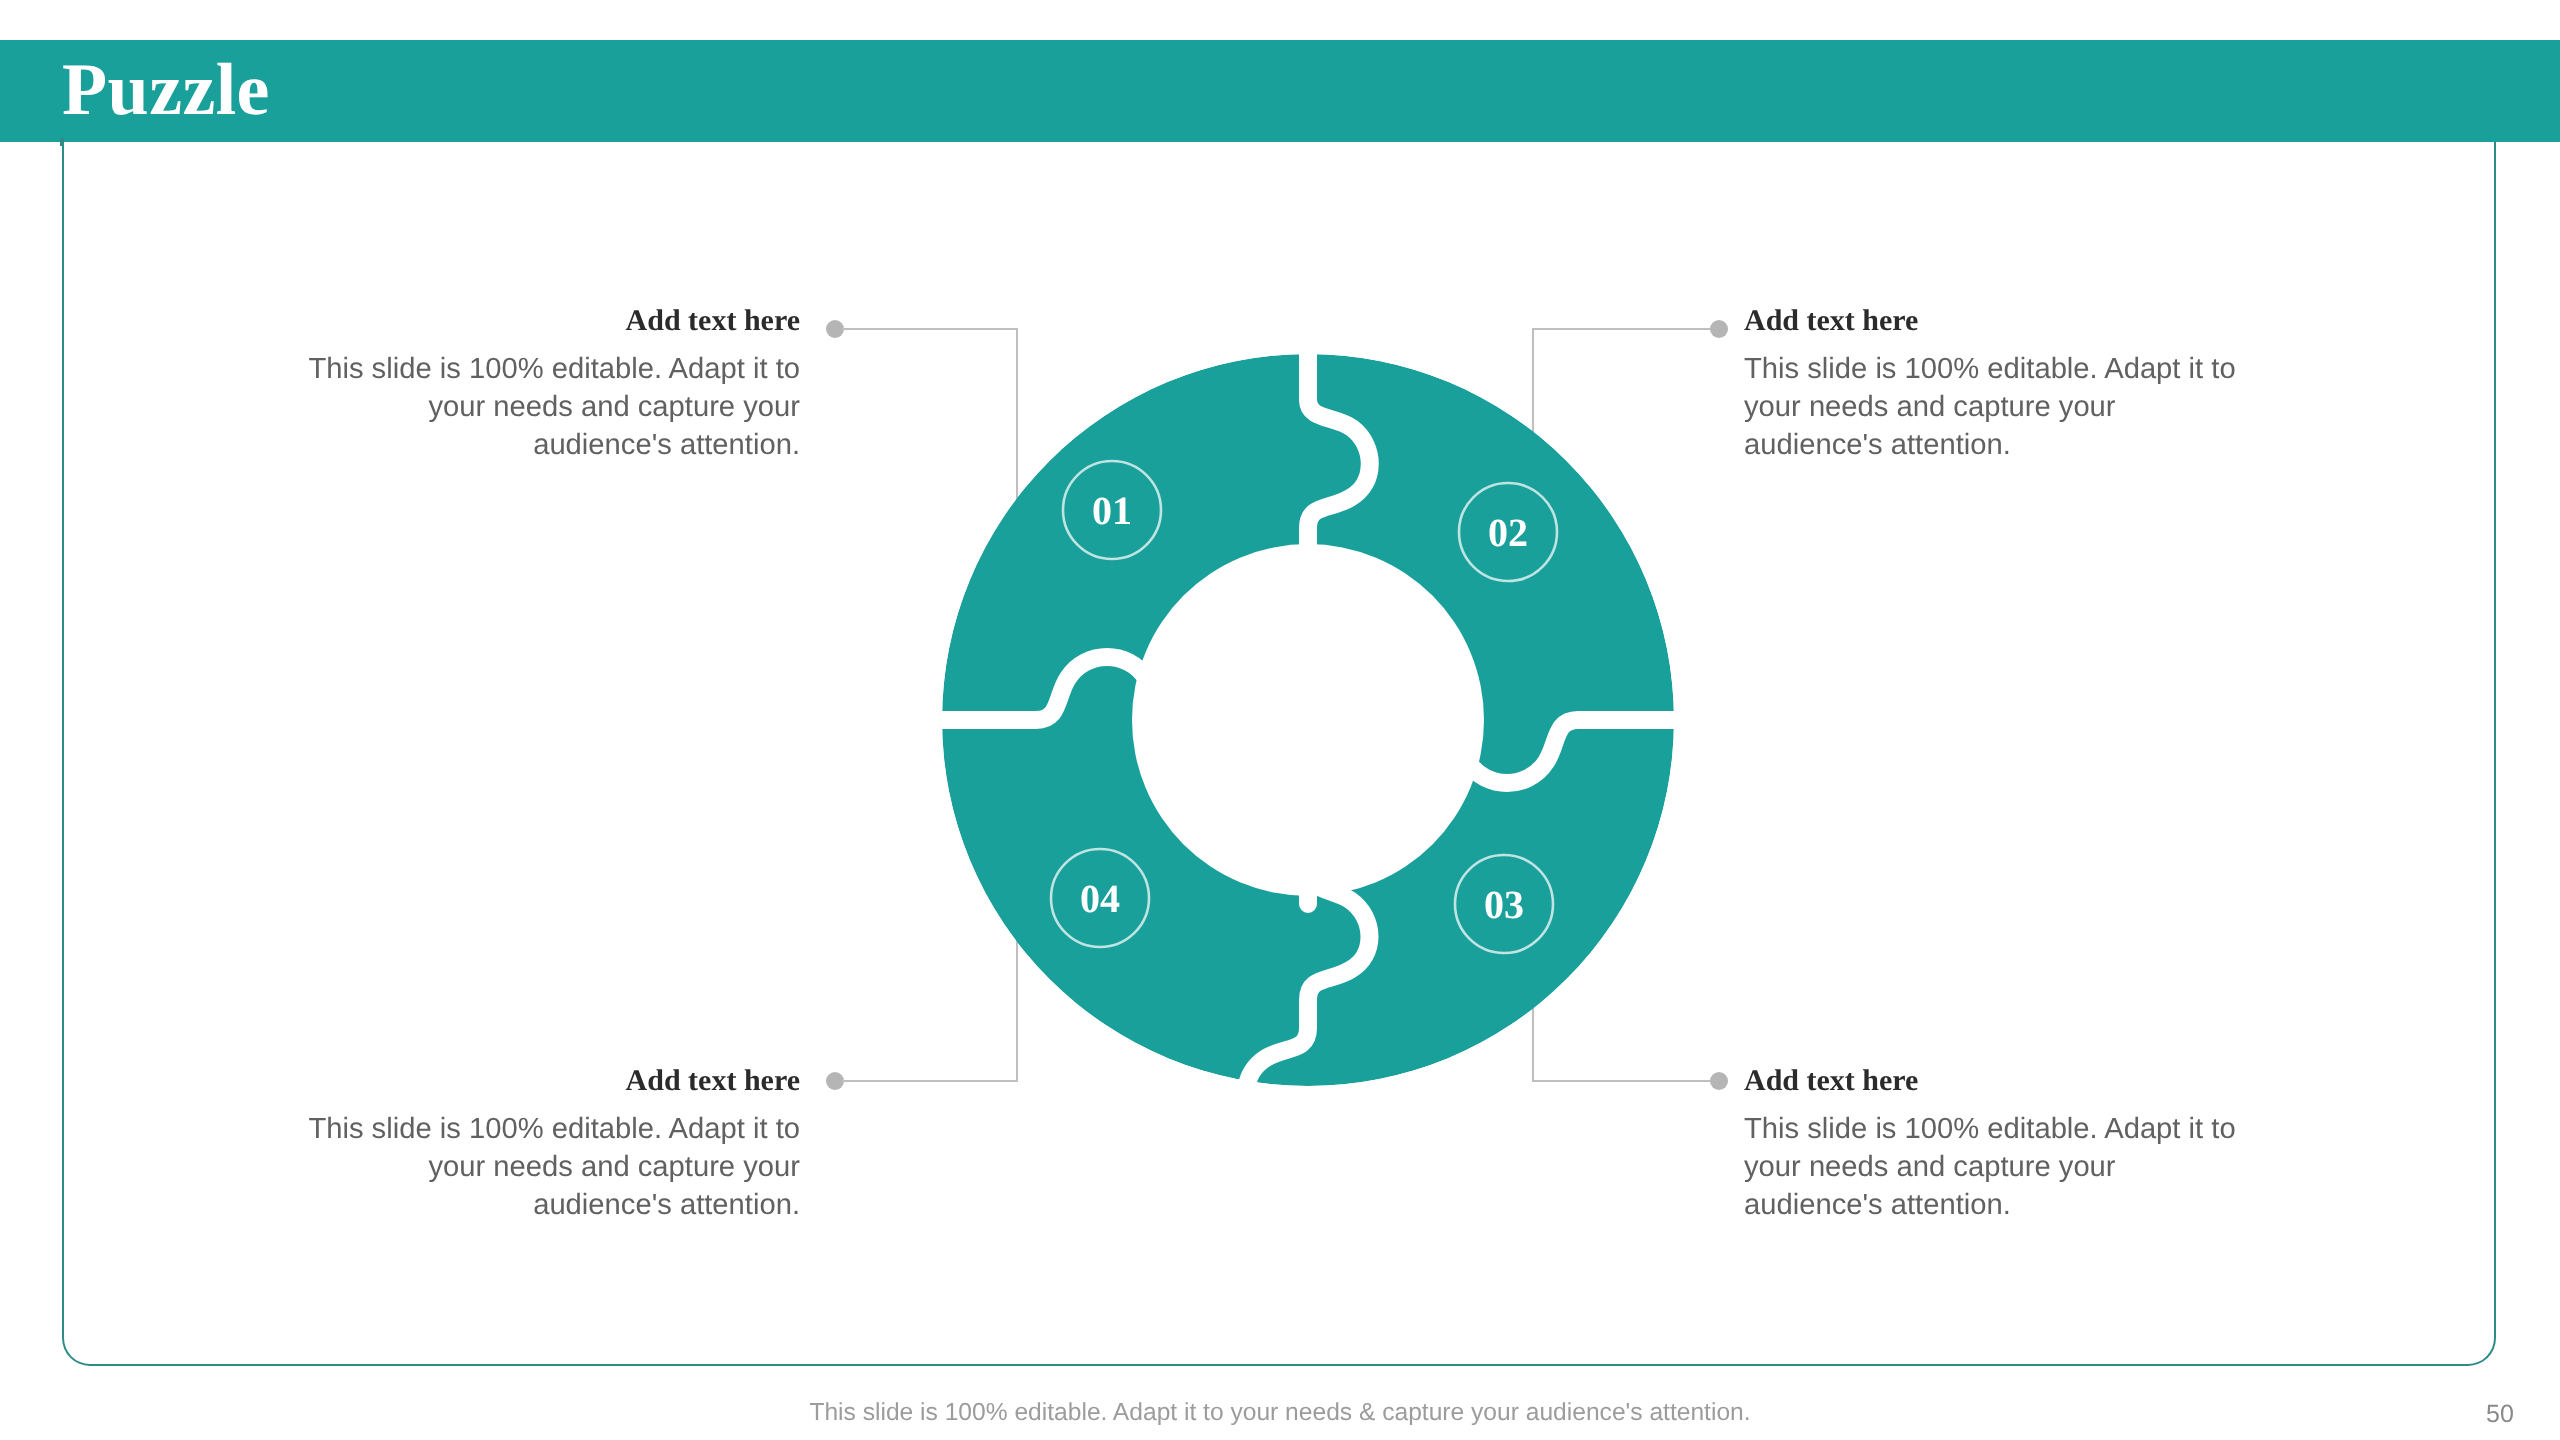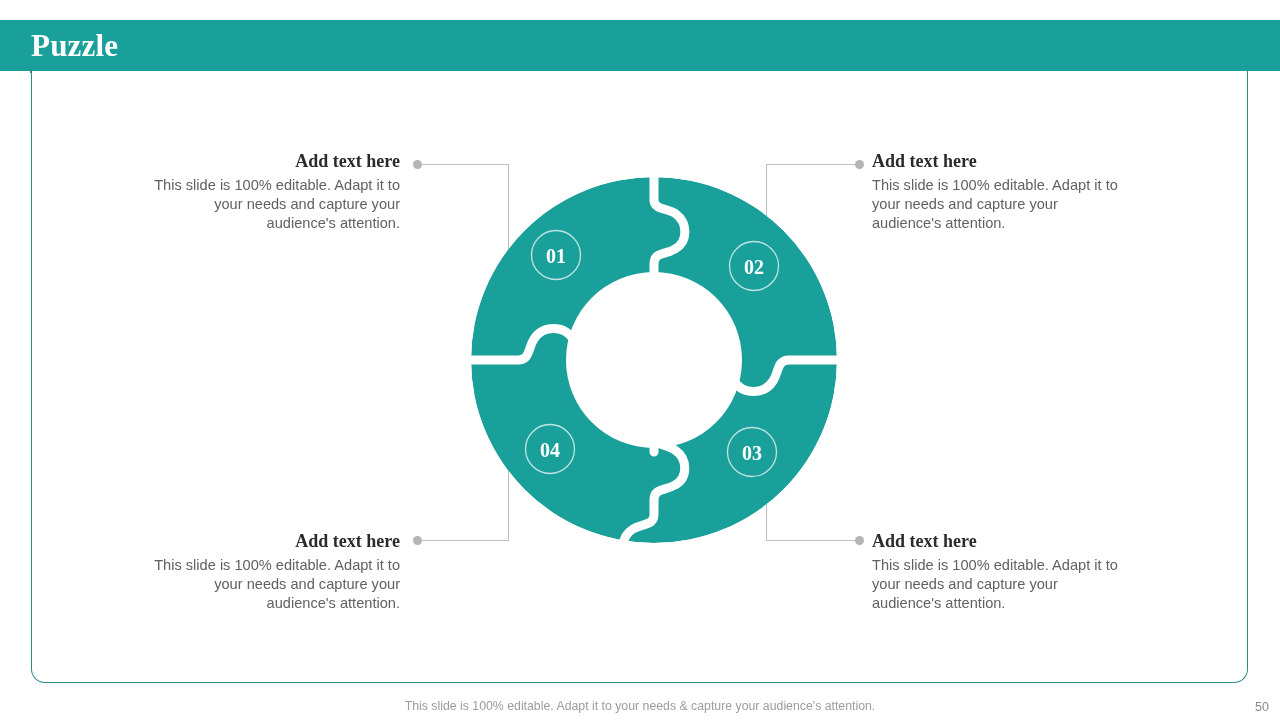--- a/index.html
+++ b/index.html
@@ -33,21 +33,21 @@
     width: 1280px;
     height: 51px;
     background: #1AA09B;
   }
   .header-title {
     position: absolute;
     left: 31px;
     top: 27px;
     font-family: "Liberation Serif", serif;
     font-weight: bold;
-    font-size: 31px;
+    font-size: 37px;
     line-height: 38px;
     color: #ffffff;
     letter-spacing: 0.2px;
     white-space: nowrap;
   }
 
   
   .content-box {
     position: absolute;
     left: 31px;
@@ -72,21 +72,21 @@
   }
 
   
   .txt-block {
     position: absolute;
     width: 246px;
   }
   .txt-block .heading {
     font-family: "Liberation Serif", serif;
     font-weight: bold;
-    font-size: 18px;
+    font-size: 15px;
     line-height: 20px;
     color: #2B2B2B;
     margin: 0 0 5px 0;
     white-space: nowrap;
   }
   .txt-block .body {
     font-family: "Liberation Sans", sans-serif;
     font-size: 14.6px;
     line-height: 19.2px;
     color: #616161;
@@ -155,21 +155,20 @@
     line-height: 15px;
     color: #9C9C9C;
   }
   .page-number {
     position: absolute;
     left: 1243px;
     top: 700px;
     font-family: "Liberation Sans", sans-serif;
     font-size: 12.5px;
     color: #8A8A8A;
-    margin-left: 12px;
   }
 </style>
 </head>
 <body>
 
 <div id="slide">
 
   <div class="header-band"></div>
   <div class="header-title">Puzzle</div>
 

